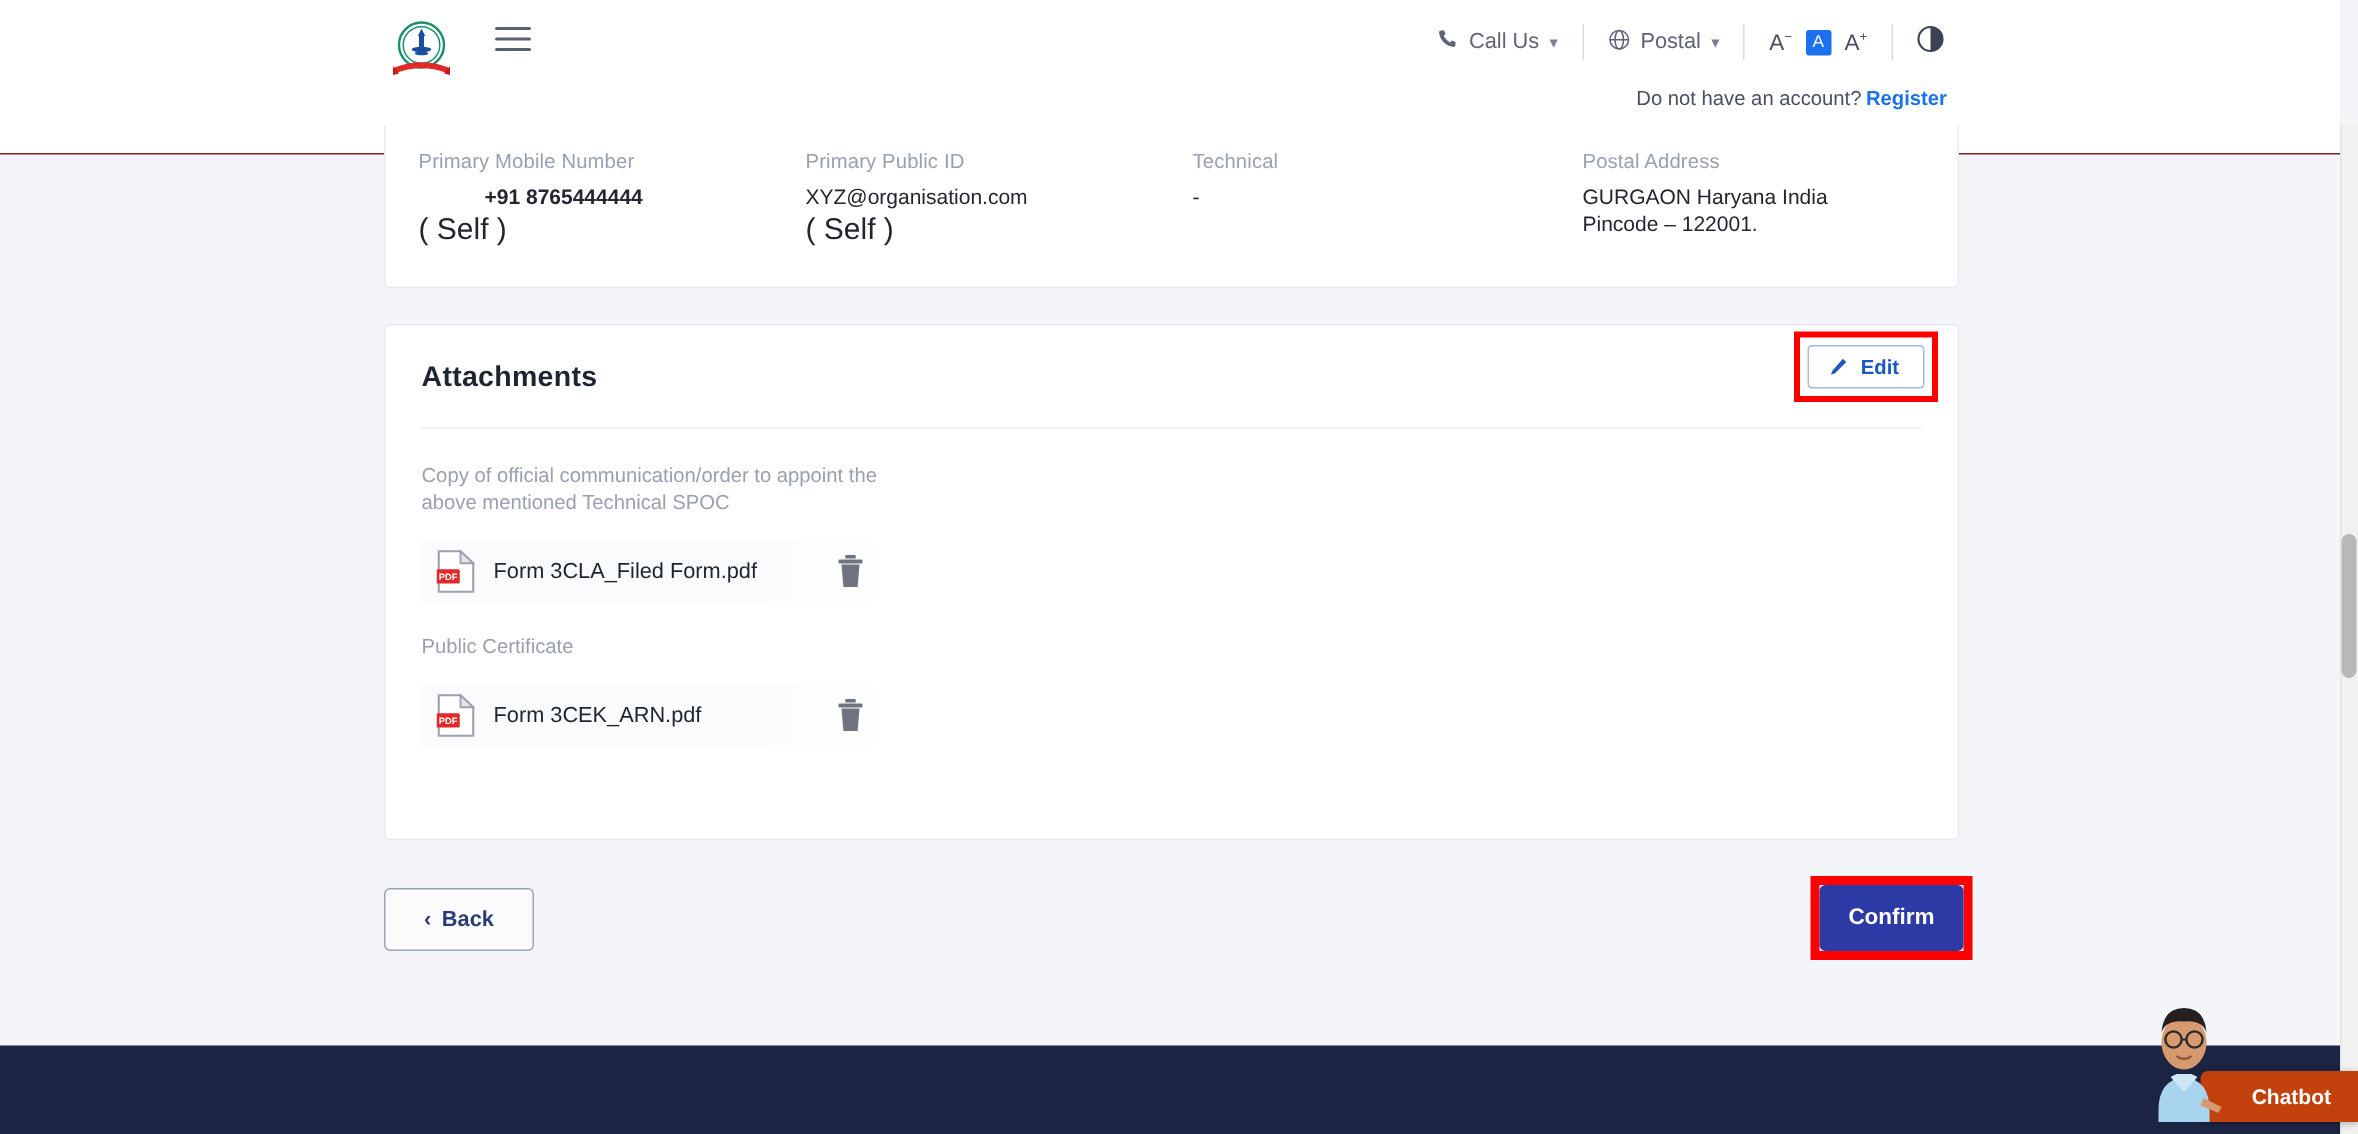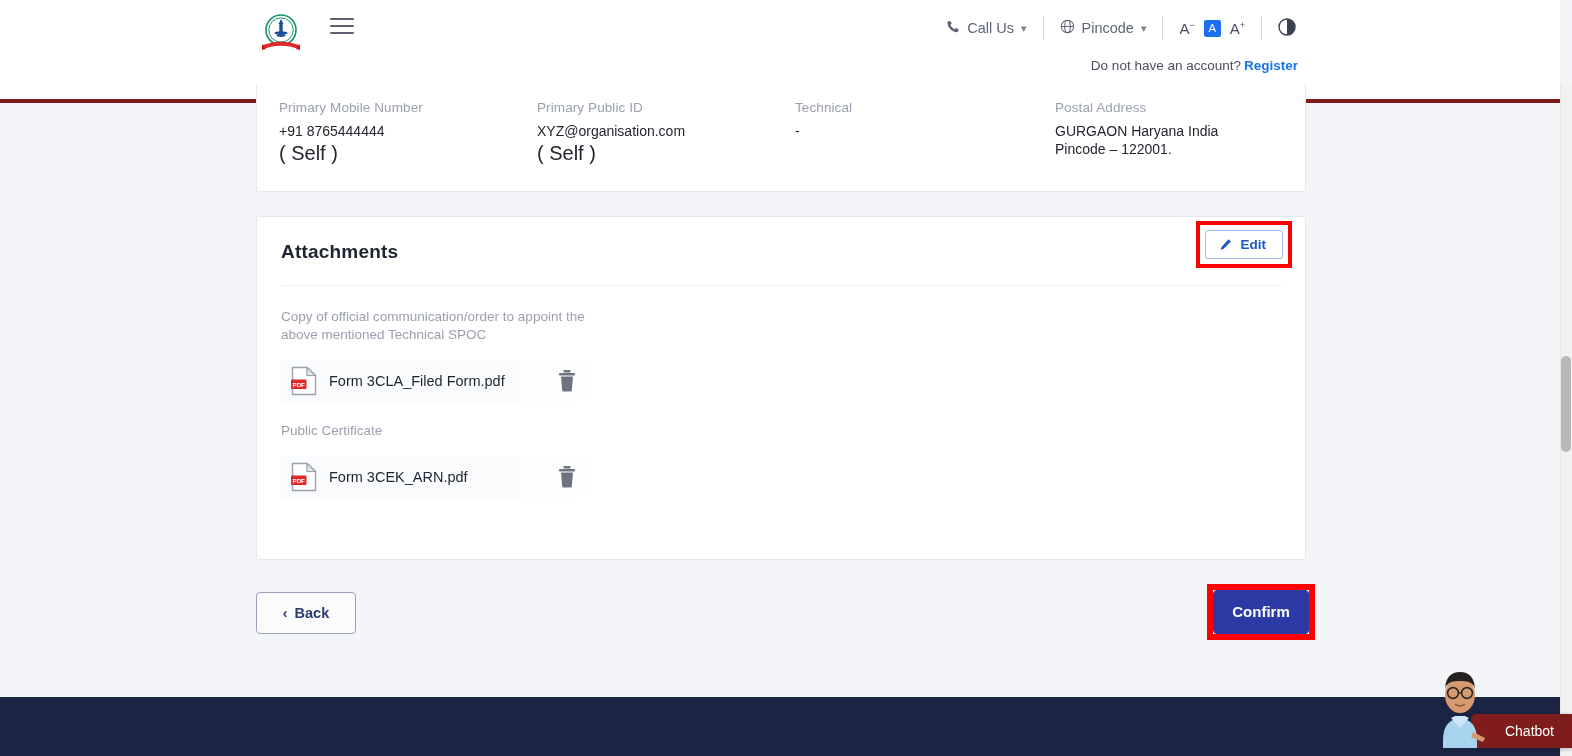--- a/index.html
+++ b/index.html
@@ -7,21 +7,21 @@
     width: 1572px; height: 756px;
     font-family: "Liberation Sans", sans-serif;
     background: #f4f5f9;
     overflow: hidden;
   }
   .page { position: relative; width: 1572px; height: 756px; background: #f4f5f9; }
 
   
   .header {
     position: absolute; top: 0; left: 0; width: 1560px; height: 103px;
-    background: #ffffff; border-bottom: 4px solid #7f1d1d;
+    background: #ffffff; border-bottom: 1px solid #7f1d1d;
   }
   .logo {
     position: absolute; left: 258px; top: 12px; width: 46px; height: 44px;
   }
   .hamburger {
     position: absolute; left: 330px; top: 18px; width: 24px; height: 18px;
     cursor: pointer;
   }
   .hamburger span {
     display: block; height: 2px; background: #5b6071; border-radius: 1px;
@@ -57,21 +57,21 @@
     position: absolute; left: 256px; top: 0px; width: 1050px; height: 108px;
     background: #fff; border: 1px solid #e7e9ee; border-top: none; border-radius: 0 0 3px 3px;
   }
   .contact-grid {
     display: flex; padding: 16px 22px 0 22px;
   }
   .contact-col { flex: 0 0 258px; }
   .contact-col.addr { flex: 0 0 280px; margin-left: 2px; }
   .c-label { font-size: 13.5px; color: #9aa0ad; margin-bottom: 7px; letter-spacing: .1px; }
   .c-value { font-size: 14px; color: #23262e; line-height: 18px; }
-  .c-value.bold { font-weight: normal; }
+  .c-value.bold { font-weight: bold; margin-left: 44px; }
   .c-sub { font-size: 20px; color: #23262e; margin-top: 2px; }
 
   .card-attach {
     position: absolute; left: 256px; top: 132px; width: 1050px; height: 344px;
     background: #fff; border: 1px solid #e7e9ee; border-radius: 3px;
   }
   .attach-head {
     display: flex; align-items: center; justify-content: space-between;
     padding: 24px 24px 0 24px; position: relative;
   }
@@ -134,23 +134,23 @@
     font-size: 13px; color: #38416b; overflow: hidden; height: 10px;
   }
 
   
   .chatbot {
     position: absolute; right: 0px; bottom: 8px;
     display: flex; align-items: flex-end; z-index: 20;
   }
   .chatbot-avatar { width: 74px; height: 86px; margin-right: -26px; z-index: 2; }
   .chatbot-pill {
-    background: #7f1d1d; color: #fff; font-size: 14px;
+    background: #c2410c; color: #fff; font-size: 14px;
     padding: 9px 18px 9px 34px; border-radius: 5px 0 0 5px;
-    box-shadow: 0 1px 4px rgba(0,0,0,.25); cursor: pointer;
+    box-shadow: 0 1px 4px rgba(0,0,0,.25); cursor: pointer; font-weight: bold;
   }
 
   
   .scrollbar-track {
     position: absolute; right: 0; top: 84px; width: 12px; height: 672px;
     background: #f1f1f1; border-left: 1px solid #e4e4e4;
   }
   .scrollbar-thumb {
     position: absolute; right: 1px; top: 272px; width: 10px; height: 96px;
     background: #b8b8b8; border-radius: 5px;
@@ -198,21 +198,21 @@
       <div class="tool-sep"></div>
 
       <div class="tool-item">
         <span>
           <svg width="15" height="15" viewBox="0 0 16 16" fill="none" stroke="#5f6477" stroke-width="1.1">
             <circle cx="8" cy="8" r="6.6"></circle>
             <ellipse cx="8" cy="8" rx="3" ry="6.6"></ellipse>
             <line x1="1.5" y1="8" x2="14.5" y2="8"></line>
           </svg>
         </span>
-        <span>Pincode</span>
+        <span>Postal</span>
         <span class="caret">▾</span>
       </div>
 
       <div class="tool-sep"></div>
 
       <div class="fontsize-group">
         <span class="fs-btn"><span>A</span><sup>−</sup></span>
         <span class="fs-btn active">A</span>
         <span class="fs-btn"><span>A</span><sup>+</sup></span>
       </div>

